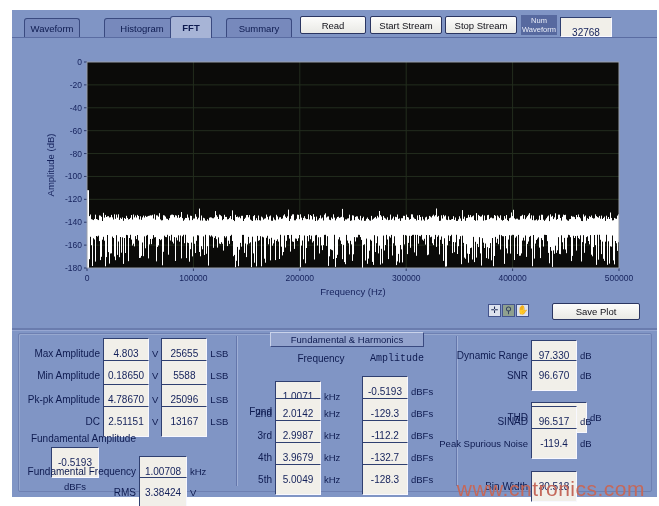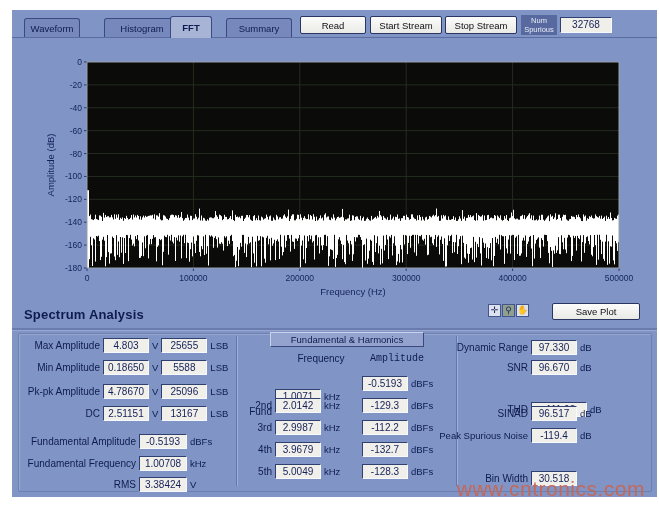--- a/index.html
+++ b/index.html
@@ -12,21 +12,21 @@
        background:#7789bc;cursor:default;}
   .tab.active{background:#a7b4d6;top:6px;height:22px;z-index:2;font-weight:bold;}
   .tabline{position:absolute;left:0;top:27px;width:645px;height:1px;background:#5a6ca2;}
 
   .tbtn{position:absolute;top:6px;height:18px;box-sizing:border-box;background:linear-gradient(#fcfcfb,#e9e9e5);
         border:1px solid #2a3561;font-size:9.5px;color:#101018;display:flex;align-items:center;justify-content:center;
         border-radius:2px;}
   .numlbl{position:absolute;left:509px;top:5px;width:36px;height:20px;background:#57699f;color:#e9edf8;
           font-size:7.5px;line-height:1.25;text-align:center;display:flex;align-items:center;justify-content:center;}
   .vbox{background:#f1efe9;box-sizing:border-box;border-style:solid;border-width:1px;
-        border-color:#2f3f70 #f8f8ff #f8f8ff #2f3f70;color:#13205a;font-size:10px;padding:1px 2px;text-align:center;
+        border-color:#2f3f70 #f8f8ff #f8f8ff #2f3f70;color:#13205a;font-size:10px;padding:9px 2px;text-align:center;
         white-space:nowrap;}
   .numval{position:absolute;left:548px;top:7px;width:52px;height:16px;}
 
   #fft-plot{position:absolute;left:30px;top:40px;}
   svg text{font-family:"Liberation Sans",sans-serif;}
 
   .section-title{position:absolute;left:12px;top:297px;font-size:13px;font-weight:bold;color:#0e1b50;letter-spacing:.2px;}
   .divider{position:absolute;left:0;top:318px;width:645px;height:2px;background:#6a7cae;border-bottom:1px solid #97a7d2;}
   .panel{position:absolute;left:6px;top:323px;width:632px;height:157px;border:1px solid #6e80b2;border-radius:2px;
          box-shadow:inset 1px 1px 0 rgba(255,255,255,.18);}
@@ -54,21 +54,21 @@
 
   <div class="tab" style="left:12px;width:56px;">Waveform</div>
   <div class="tab" style="left:92px;width:76px;">Histogram</div>
   <div class="tab active" style="left:158px;width:42px;">FFT</div>
   <div class="tab" style="left:214px;width:66px;">Summary</div>
   <div class="tabline"></div>
 
   <div class="tbtn" style="left:288px;width:66px;">Read</div>
   <div class="tbtn" style="left:358px;width:72px;">Start Stream</div>
   <div class="tbtn" style="left:433px;width:72px;">Stop Stream</div>
-  <div class="numlbl">Num Spurious</div>
+  <div class="numlbl">Num Waveform</div>
   <div class="vbox numval">32768</div>
 
   <svg id="fft-plot" width="610" height="252">
       <rect x="45" y="12" width="532" height="206" fill="#0b0b09"></rect>
       <line x1="45" y1="218" x2="45" y2="221" stroke="#2c3a6a"></line>
       <text x="45" y="231" text-anchor="middle" fill="#15225c" font-size="8.5">0</text>
       <line x1="151.4" y1="12" x2="151.4" y2="218" stroke="#232d1e" stroke-width="1"></line>
       <line x1="151.4" y1="218" x2="151.4" y2="221" stroke="#2c3a6a"></line>
       <text x="151.4" y="231" text-anchor="middle" fill="#15225c" font-size="8.5">100000</text>
       <line x1="257.8" y1="12" x2="257.8" y2="218" stroke="#232d1e" stroke-width="1"></line>
@@ -109,21 +109,20 @@
       <line x1="42" y1="195.11111111111111" x2="45" y2="195.11111111111111" stroke="#2c3a6a"></line>
       <text x="40" y="198.11111111111111" text-anchor="end" fill="#15225c" font-size="8.5">-160</text>
       <line x1="42" y1="218" x2="45" y2="218" stroke="#2c3a6a"></line>
       <text x="40" y="221" text-anchor="end" fill="#15225c" font-size="8.5">-180</text>
       <text x="311" y="245" text-anchor="middle" fill="#15225c" font-size="9.5">Frequency (Hz)</text>
       <text x="12" y="115" text-anchor="middle" fill="#15225c" font-size="9.5" transform="rotate(-90 12 115)">Amplitude (dB)</text>
       <path d="M45.5 140.2L45.5 218.0M46.5 140.2L46.5 218.0M47.5 166.1L47.5 209.2M48.5 164.5L48.5 186.8M49.5 169.2L49.5 195.2M50.5 169.6L50.5 216.0M51.5 170.1L51.5 188.3M52.5 168.9L52.5 189.5M53.5 164.7L53.5 211.6M54.5 169.0L54.5 186.0M55.5 169.5L55.5 186.6M56.5 170.1L56.5 185.7M57.5 165.4L57.5 191.1M58.5 165.7L58.5 210.1M59.5 166.8L59.5 206.8M60.5 171.0L60.5 189.7M61.5 162.8L61.5 186.8M62.5 167.6L62.5 190.7M63.5 164.9L63.5 216.3M64.5 167.0L64.5 207.1M65.5 166.3L65.5 185.0M66.5 166.2L66.5 202.1M67.5 167.5L67.5 213.6M68.5 167.2L68.5 203.5M69.5 164.9L69.5 203.3M70.5 167.4L70.5 186.6M71.5 169.5L71.5 188.0M72.5 164.3L72.5 206.5M73.5 168.8L73.5 210.2M74.5 164.6L74.5 185.2M75.5 167.6L75.5 204.9M76.5 164.3L76.5 191.5M77.5 169.9L77.5 207.2M78.5 167.8L78.5 187.0M79.5 168.9L79.5 202.7M80.5 167.4L80.5 187.4M81.5 170.8L81.5 213.9M82.5 168.0L82.5 188.0M83.5 168.9L83.5 203.0M84.5 165.8L84.5 184.9M85.5 167.9L85.5 185.2M86.5 169.5L86.5 211.2M87.5 169.0L87.5 188.0M88.5 167.8L88.5 184.8M89.5 165.0L89.5 189.6M90.5 169.5L90.5 195.5M91.5 164.5L91.5 193.7M92.5 167.4L92.5 196.4M93.5 165.5L93.5 186.1M94.5 167.5L94.5 189.1M95.5 164.9L95.5 185.0M96.5 166.0L96.5 190.5M97.5 169.4L97.5 208.0M98.5 166.3L98.5 207.7M99.5 169.8L99.5 205.9M100.5 167.4L100.5 192.5M101.5 165.6L101.5 206.2M102.5 167.5L102.5 186.4M103.5 165.8L103.5 198.3M104.5 166.9L104.5 185.7M105.5 166.4L105.5 184.9M106.5 165.9L106.5 208.4M107.5 165.7L107.5 194.4M108.5 165.3L108.5 189.0M109.5 165.5L109.5 194.2M110.5 164.8L110.5 188.8M111.5 168.5L111.5 185.1M112.5 164.3L112.5 187.5M113.5 169.7L113.5 187.1M114.5 165.3L114.5 211.4M115.5 165.5L115.5 196.9M116.5 166.7L116.5 195.4M117.5 163.2L117.5 189.0M118.5 169.4L118.5 190.2M119.5 170.4L119.5 189.3M120.5 170.2L120.5 215.3M121.5 165.2L121.5 201.8M122.5 165.5L122.5 185.7M123.5 166.6L123.5 186.9M124.5 168.6L124.5 187.2M125.5 168.9L125.5 184.8M126.5 170.1L126.5 204.7M127.5 168.2L127.5 186.1M128.5 165.3L128.5 190.5M129.5 164.7L129.5 184.8M130.5 164.6L130.5 191.7M131.5 165.1L131.5 193.5M132.5 167.2L132.5 187.1M133.5 165.2L133.5 211.0M134.5 165.6L134.5 187.6M135.5 167.7L135.5 190.4M136.5 165.0L136.5 185.3M137.5 167.9L137.5 191.7M138.5 166.9L138.5 185.5M139.5 162.0L139.5 208.4M140.5 168.1L140.5 186.3M141.5 170.8L141.5 184.8M142.5 169.5L142.5 193.2M143.5 167.9L143.5 184.8M144.5 168.0L144.5 208.1M145.5 164.5L145.5 192.6M146.5 167.6L146.5 193.1M147.5 170.3L147.5 211.7M148.5 165.7L148.5 199.2M149.5 165.9L149.5 192.6M150.5 170.1L150.5 206.4M151.5 168.6L151.5 186.5M152.5 168.5L152.5 193.8M153.5 164.2L153.5 203.0M154.5 166.7L154.5 190.8M155.5 169.3L155.5 185.2M156.5 167.7L156.5 185.5M157.5 158.6L157.5 202.0M158.5 170.5L158.5 206.3M159.5 165.5L159.5 196.2M160.5 170.6L160.5 199.3M161.5 167.8L161.5 186.4M162.5 168.3L162.5 205.0M163.5 170.5L163.5 184.8M164.5 170.9L164.5 203.8M165.5 169.2L165.5 196.2M166.5 170.5L166.5 215.6M167.5 167.7L167.5 185.3M168.5 167.3L168.5 186.6M169.5 167.5L169.5 185.4M170.5 168.2L170.5 186.6M171.5 168.3L171.5 197.8M172.5 167.3L172.5 187.9M173.5 161.1L173.5 186.2M174.5 165.2L174.5 189.2M175.5 166.8L175.5 197.6M176.5 169.0L176.5 187.4M177.5 164.6L177.5 193.6M178.5 165.2L178.5 194.1M179.5 166.2L179.5 192.2M180.5 170.2L180.5 193.8M181.5 169.1L181.5 200.6M182.5 164.8L182.5 186.2M183.5 166.9L183.5 187.7M184.5 166.9L184.5 186.3M185.5 169.4L185.5 196.1M186.5 169.1L186.5 190.7M187.5 167.8L187.5 193.9M188.5 166.0L188.5 185.9M189.5 169.2L189.5 184.8M190.5 160.4L190.5 191.0M191.5 170.0L191.5 206.2M192.5 171.1L192.5 204.9M193.5 164.8L193.5 217.3M194.5 167.0L194.5 210.8M195.5 166.5L195.5 196.9M196.5 167.5L196.5 216.2M197.5 166.7L197.5 199.7M198.5 168.3L198.5 192.9M199.5 165.8L199.5 196.7M200.5 165.8L200.5 184.9M201.5 171.0L201.5 184.9M202.5 168.9L202.5 202.9M203.5 167.7L203.5 193.5M204.5 165.1L204.5 207.1M205.5 165.0L205.5 194.4M206.5 167.3L206.5 186.9M207.5 165.1L207.5 193.4M208.5 169.5L208.5 192.3M209.5 170.4L209.5 217.2M210.5 171.0L210.5 186.7M211.5 166.1L211.5 203.4M212.5 165.1L212.5 212.7M213.5 170.3L213.5 191.6M214.5 168.2L214.5 216.4M215.5 170.2L215.5 185.9M216.5 165.5L216.5 190.8M217.5 170.2L217.5 190.2M218.5 170.6L218.5 186.2M219.5 166.6L219.5 216.3M220.5 167.5L220.5 186.7M221.5 169.6L221.5 187.4M222.5 168.7L222.5 208.7M223.5 168.3L223.5 212.7M224.5 164.6L224.5 187.8M225.5 166.8L225.5 185.8M226.5 169.6L226.5 194.3M227.5 166.4L227.5 188.8M228.5 165.5L228.5 210.4M229.5 170.7L229.5 187.8M230.5 170.8L230.5 195.7M231.5 167.5L231.5 193.4M232.5 169.5L232.5 189.8M233.5 170.3L233.5 210.1M234.5 164.8L234.5 190.9M235.5 166.4L235.5 189.3M236.5 169.4L236.5 191.6M237.5 167.4L237.5 209.0M238.5 167.2L238.5 184.8M239.5 168.9L239.5 196.7M240.5 168.5L240.5 205.4M241.5 165.5L241.5 202.0M242.5 164.3L242.5 185.5M243.5 166.7L243.5 197.5M244.5 168.0L244.5 190.8M245.5 166.4L245.5 185.0M246.5 159.6L246.5 185.0M247.5 171.0L247.5 188.6M248.5 168.8L248.5 201.6M249.5 165.8L249.5 184.9M250.5 164.4L250.5 191.5M251.5 164.3L251.5 191.9M252.5 170.3L252.5 198.9M253.5 170.3L253.5 188.5M254.5 168.8L254.5 188.8M255.5 164.6L255.5 191.0M256.5 164.9L256.5 188.3M257.5 169.2L257.5 185.0M258.5 164.3L258.5 217.3M259.5 167.6L259.5 195.6M260.5 170.2L260.5 190.5M261.5 167.9L261.5 209.3M262.5 166.2L262.5 185.5M263.5 168.4L263.5 213.3M264.5 169.2L264.5 198.0M265.5 169.0L265.5 186.1M266.5 164.3L266.5 191.3M267.5 169.5L267.5 185.1M268.5 165.0L268.5 189.2M269.5 166.1L269.5 185.7M270.5 169.5L270.5 192.5M271.5 164.2L271.5 191.1M272.5 166.8L272.5 209.5M273.5 171.0L273.5 185.4M274.5 166.6L274.5 184.9M275.5 170.6L275.5 195.5M276.5 169.6L276.5 187.3M277.5 168.1L277.5 203.5M278.5 165.4L278.5 187.2M279.5 168.5L279.5 195.4M280.5 167.5L280.5 200.1M281.5 170.5L281.5 195.1M282.5 164.7L282.5 184.9M283.5 163.3L283.5 184.8M284.5 167.5L284.5 195.9M285.5 166.6L285.5 186.2M286.5 166.4L286.5 215.9M287.5 169.7L287.5 206.3M288.5 170.2L288.5 199.2M289.5 167.5L289.5 199.8M290.5 168.8L290.5 200.3M291.5 164.3L291.5 209.0M292.5 167.6L292.5 184.8M293.5 170.4L293.5 216.9M294.5 168.6L294.5 208.0M295.5 167.0L295.5 204.8M296.5 166.7L296.5 189.4M297.5 167.9L297.5 187.2M298.5 167.4L298.5 190.6M299.5 166.8L299.5 194.1M300.5 158.9L300.5 209.2M301.5 167.4L301.5 194.9M302.5 170.8L302.5 212.1M303.5 169.3L303.5 214.2M304.5 169.5L304.5 184.9M305.5 168.5L305.5 190.6M306.5 168.3L306.5 193.3M307.5 164.7L307.5 204.4M308.5 170.9L308.5 190.8M309.5 170.4L309.5 194.4M310.5 165.3L310.5 210.9M311.5 165.6L311.5 204.3M312.5 170.2L312.5 187.1M313.5 166.9L313.5 191.5M314.5 166.3L314.5 187.3M315.5 166.4L315.5 187.4M316.5 168.8L316.5 184.8M317.5 169.9L317.5 184.9M318.5 165.8L318.5 187.1M319.5 170.5L319.5 189.9M320.5 168.2L320.5 217.9M321.5 166.7L321.5 194.9M322.5 170.9L322.5 194.3M323.5 170.7L323.5 210.5M324.5 168.8L324.5 188.6M325.5 167.5L325.5 213.8M326.5 169.0L326.5 208.6M327.5 170.3L327.5 200.7M328.5 170.7L328.5 189.7M329.5 165.9L329.5 190.8M330.5 169.7L330.5 211.9M331.5 168.8L331.5 214.9M332.5 167.8L332.5 185.2M333.5 166.9L333.5 202.0M334.5 168.5L334.5 193.2M335.5 165.8L335.5 186.3M336.5 167.4L336.5 203.4M337.5 161.0L337.5 195.7M338.5 165.1L338.5 214.6M339.5 166.5L339.5 198.8M340.5 170.0L340.5 213.4M341.5 165.9L341.5 185.6M342.5 167.7L342.5 200.5M343.5 168.5L343.5 195.0M344.5 169.6L344.5 184.9M345.5 167.3L345.5 189.5M346.5 170.2L346.5 209.1M347.5 169.8L347.5 186.3M348.5 164.6L348.5 187.7M349.5 169.8L349.5 184.9M350.5 168.5L350.5 205.5M351.5 166.6L351.5 193.3M352.5 170.3L352.5 186.3M353.5 166.8L353.5 195.6M354.5 167.2L354.5 215.1M355.5 164.5L355.5 211.4M356.5 168.9L356.5 203.9M357.5 168.4L357.5 212.6M358.5 170.9L358.5 195.0M359.5 168.2L359.5 199.4M360.5 168.2L360.5 212.4M361.5 165.8L361.5 184.9M362.5 165.9L362.5 194.4M363.5 169.8L363.5 185.1M364.5 164.7L364.5 185.6M365.5 167.0L365.5 204.1M366.5 167.5L366.5 192.9M367.5 169.7L367.5 185.8M368.5 169.0L368.5 197.8M369.5 164.3L369.5 185.9M370.5 164.4L370.5 184.9M371.5 167.4L371.5 184.8M372.5 168.6L372.5 202.4M373.5 169.0L373.5 184.9M374.5 170.5L374.5 205.8M375.5 165.4L375.5 184.9M376.5 170.0L376.5 193.7M377.5 165.0L377.5 185.9M378.5 167.0L378.5 186.3M379.5 170.5L379.5 184.9M380.5 166.7L380.5 189.6M381.5 169.4L381.5 190.7M382.5 170.7L382.5 188.8M383.5 167.4L383.5 194.6M384.5 166.7L384.5 185.0M385.5 169.7L385.5 205.2M386.5 168.9L386.5 204.6M387.5 165.9L387.5 185.1M388.5 166.6L388.5 187.3M389.5 167.5L389.5 186.7M390.5 165.8L390.5 193.3M391.5 164.7L391.5 195.1M392.5 166.4L392.5 189.2M393.5 165.2L393.5 184.9M394.5 158.5L394.5 196.9M395.5 166.8L395.5 186.8M396.5 165.9L396.5 185.3M397.5 170.9L397.5 204.4M398.5 170.7L398.5 189.8M399.5 165.3L399.5 186.5M400.5 168.5L400.5 193.9M401.5 164.9L401.5 210.9M402.5 166.4L402.5 188.3M403.5 165.4L403.5 216.6M404.5 169.7L404.5 216.4M405.5 170.1L405.5 195.3M406.5 166.4L406.5 185.4M407.5 169.7L407.5 191.0M408.5 170.0L408.5 186.1M409.5 169.3L409.5 184.8M410.5 169.0L410.5 203.1M411.5 166.2L411.5 192.0M412.5 169.9L412.5 202.2M413.5 167.5L413.5 192.3M414.5 170.9L414.5 184.8M415.5 170.9L415.5 204.0M416.5 169.3L416.5 196.2M417.5 166.3L417.5 189.2M418.5 168.5L418.5 186.2M419.5 170.9L419.5 214.2M420.5 160.1L420.5 185.7M421.5 168.8L421.5 192.9M422.5 166.7L422.5 207.6M423.5 170.8L423.5 208.8M424.5 168.1L424.5 194.2M425.5 167.8L425.5 203.6M426.5 164.9L426.5 212.7M427.5 167.2L427.5 204.0M428.5 165.1L428.5 198.1M429.5 167.2L429.5 197.6M430.5 166.3L430.5 209.5M431.5 165.5L431.5 186.9M432.5 170.0L432.5 212.1M433.5 170.8L433.5 191.8M434.5 163.1L434.5 207.6M435.5 170.3L435.5 193.9M436.5 164.9L436.5 197.1M437.5 165.9L437.5 187.2M438.5 166.7L438.5 203.4M439.5 166.4L439.5 215.6M440.5 164.8L440.5 188.2M441.5 170.7L441.5 192.7M442.5 165.5L442.5 198.0M443.5 170.2L443.5 193.5M444.5 169.9L444.5 208.1M445.5 165.2L445.5 197.2M446.5 164.9L446.5 208.8M447.5 169.1L447.5 198.1M448.5 167.8L448.5 193.1M449.5 167.5L449.5 210.3M450.5 168.3L450.5 188.0M451.5 168.3L451.5 216.2M452.5 165.0L452.5 206.0M453.5 165.8L453.5 186.9M454.5 170.3L454.5 192.8M455.5 165.4L455.5 188.8M456.5 166.6L456.5 194.2M457.5 168.1L457.5 184.8M458.5 165.3L458.5 199.5M459.5 169.8L459.5 185.2M460.5 170.7L460.5 186.2M461.5 170.0L461.5 186.3M462.5 166.1L462.5 213.9M463.5 168.6L463.5 186.0M464.5 165.0L464.5 198.4M465.5 170.1L465.5 203.4M466.5 171.1L466.5 189.6M467.5 168.2L467.5 185.2M468.5 167.6L468.5 203.6M469.5 162.5L469.5 185.5M470.5 166.1L470.5 184.8M471.5 159.8L471.5 184.9M472.5 168.3L472.5 210.0M473.5 169.3L473.5 187.7M474.5 168.7L474.5 186.3M475.5 168.7L475.5 204.0M476.5 169.7L476.5 184.9M477.5 169.7L477.5 205.8M478.5 166.2L478.5 205.6M479.5 165.8L479.5 203.4M480.5 164.8L480.5 190.6M481.5 168.8L481.5 187.7M482.5 165.2L482.5 190.6M483.5 169.2L483.5 185.5M484.5 167.5L484.5 206.9M485.5 166.1L485.5 193.9M486.5 164.7L486.5 191.5M487.5 163.2L487.5 186.9M488.5 168.6L488.5 185.9M489.5 165.3L489.5 198.5M490.5 170.1L490.5 216.2M491.5 165.6L491.5 185.0M492.5 170.4L492.5 208.6M493.5 170.2L493.5 193.6M494.5 169.3L494.5 190.0M495.5 170.6L495.5 188.6M496.5 169.7L496.5 187.3M497.5 165.6L497.5 197.6M498.5 170.0L498.5 208.1M499.5 164.7L499.5 188.1M500.5 164.8L500.5 190.1M501.5 169.7L501.5 196.6M502.5 170.9L502.5 184.8M503.5 169.6L503.5 184.9M504.5 168.2L504.5 185.0M505.5 166.6L505.5 191.2M506.5 165.5L506.5 202.9M507.5 171.1L507.5 213.3M508.5 164.3L508.5 197.0M509.5 166.7L509.5 200.8M510.5 165.8L510.5 216.9M511.5 169.1L511.5 200.4M512.5 167.4L512.5 203.8M513.5 163.3L513.5 195.7M514.5 169.8L514.5 202.9M515.5 169.0L515.5 200.3M516.5 164.7L516.5 187.2M517.5 164.7L517.5 203.9M518.5 168.0L518.5 204.2M519.5 170.6L519.5 185.3M520.5 166.8L520.5 192.3M521.5 164.6L521.5 199.3M522.5 165.1L522.5 187.9M523.5 164.8L523.5 199.5M524.5 169.4L524.5 203.2M525.5 170.4L525.5 187.6M526.5 170.8L526.5 184.8M527.5 169.2L527.5 185.2M528.5 169.0L528.5 187.2M529.5 165.9L529.5 211.1M530.5 166.7L530.5 205.9M531.5 166.6L531.5 185.8M532.5 167.1L532.5 188.0M533.5 169.1L533.5 186.1M534.5 165.0L534.5 200.6M535.5 167.1L535.5 185.8M536.5 164.5L536.5 188.1M537.5 167.1L537.5 189.2M538.5 168.4L538.5 185.3M539.5 170.9L539.5 211.5M540.5 171.1L540.5 192.1M541.5 164.4L541.5 185.2M542.5 166.6L542.5 202.8M543.5 165.5L543.5 193.4M544.5 170.7L544.5 187.1M545.5 168.2L545.5 186.3M546.5 169.0L546.5 191.0M547.5 166.2L547.5 194.3M548.5 167.1L548.5 185.1M549.5 165.5L549.5 204.7M550.5 167.9L550.5 206.3M551.5 168.6L551.5 197.1M552.5 168.3L552.5 185.0M553.5 164.4L553.5 195.1M554.5 166.1L554.5 214.9M555.5 167.1L555.5 184.8M556.5 167.6L556.5 209.7M557.5 165.9L557.5 184.8M558.5 168.7L558.5 189.8M559.5 165.6L559.5 204.1M560.5 169.0L560.5 191.6M561.5 167.9L561.5 208.8M562.5 166.6L562.5 210.9M563.5 170.9L563.5 191.7M564.5 165.7L564.5 184.8M565.5 168.9L565.5 214.8M566.5 167.0L566.5 191.3M567.5 169.0L567.5 213.6M568.5 162.5L568.5 196.3M569.5 167.9L569.5 196.7M570.5 170.4L570.5 185.5M571.5 170.2L571.5 210.4M572.5 167.9L572.5 214.4M573.5 168.5L573.5 191.0M574.5 168.8L574.5 193.3M575.5 165.6L575.5 200.9M576.5 164.3L576.5 192.2" stroke="#ffffff" stroke-width="1" fill="none"></path>
       <rect x="45" y="12" width="532" height="206" fill="none" stroke="#9aa0ab" stroke-width="1"></rect>
     </svg>
 
-  <div class="section-title">Spectrum Analysis</div>
   <div class="divider"></div>
   <div class="panel"></div>
   <div class="vsep" style="left:224px;"></div>
   <div class="vsep" style="left:444px;"></div>
 
   <div class="ticon" style="left:476px;">✛</div>
   <div class="ticon" style="left:490px;background:#8fa08f;">⚲</div>
   <div class="ticon" style="left:504px;">✋</div>
   <div class="tbtn save-btn" style="top:293px;">Save Plot</div>
 
@@ -148,21 +147,21 @@
     <span class="vbox" style="width:46px;">25096</span>
     <span class="unit">LSB</span>
   </div>
   <div class="frow" style="left:2px;top:396px;">
     <span class="lbl" style="width:86px;">DC</span>
     <span class="vbox" style="width:46px;">2.51151</span>
     <span class="unit">V</span>
     <span class="vbox" style="width:46px;">13167</span>
     <span class="unit">LSB</span>
   </div>
-  <div class="frow" style="left:2px;top:424px;">
+  <div class="frow" style="left:2px;top:424px;flex-direction:column;">
     <span class="lbl" style="width:122px;">Fundamental Amplitude</span>
     <span class="vbox" style="width:48px;">-0.5193</span>
     <span class="unit">dBFs</span>
   </div>
   <div class="frow" style="left:2px;top:446px;">
     <span class="lbl" style="width:122px;">Fundamental Frequency</span>
     <span class="vbox" style="width:48px;">1.00708</span>
     <span class="unit">kHz</span>
   </div>
   <div class="frow" style="left:2px;top:467px;">

